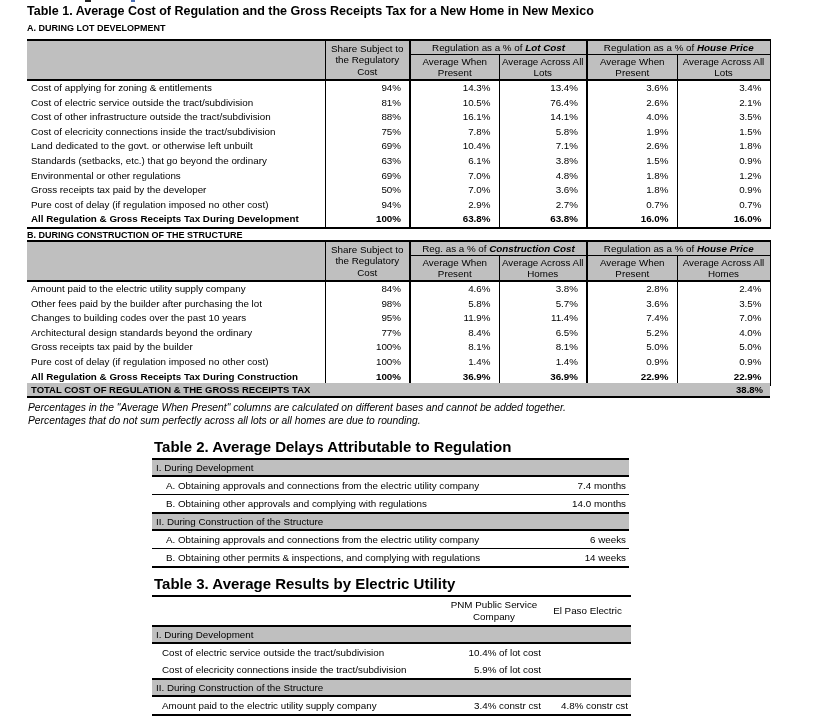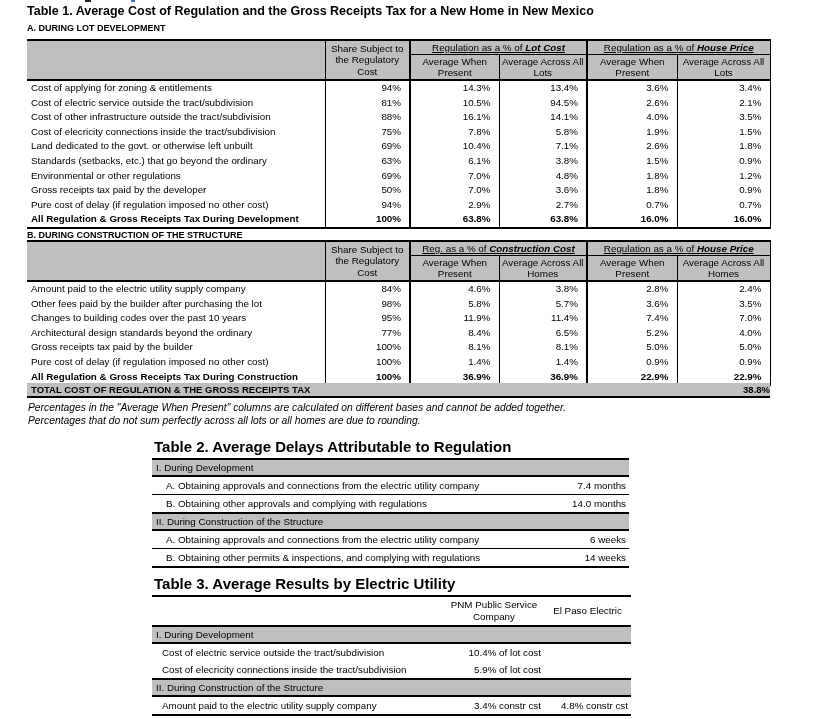--- a/index.html
+++ b/index.html
@@ -14,36 +14,36 @@
               font-weight:bold; font-size:12.5px; white-space:nowrap; }
   .sec-label { position:absolute; left:27px; font-weight:bold; font-size:9px; white-space:nowrap; }
 
   table.t1 { position:absolute; left:27px; border-collapse:collapse; table-layout:fixed;
              width:743px; border-top:2px solid #000; border-bottom:2px solid #000;
              border-right:1px solid #000; font-size:9.8px; }
   .t1 td { padding:0 3px; overflow:hidden; }
   .t1 thead { border-bottom:2px solid #000; }
   .t1 thead td { background:#bfbfbf; text-align:center; vertical-align:middle;
                  padding:0 2px; line-height:1.15; }
-  .t1 td.group { border-bottom:1px solid #000; height:13px;text-decoration:underline; }
+  .t1 td.group { border-bottom:1px solid #000; height:13px; }
   .t1 tr.subrow td { height:24px; }
   .t1 .em { font-weight:bold; font-style:italic; }
   .t1 tbody td { height:14.6px; line-height:14.6px; white-space:nowrap; }
   .t1 .lbl { padding-left:4px; }
   .t1 .num { text-align:right; padding-right:8px; }
   .bl1 { border-left:1px solid #000; }
   .bl2 { border-left:2px solid #000; }
   .t1 tbody.total td { font-weight:bold; }
 
   .grand-total { position:absolute; left:27px; top:383px; width:743px; height:15px;
                  box-sizing:border-box; background:#bfbfbf; border-bottom:2px solid #000;
                  display:flex; align-items:center; justify-content:space-between;
                  font-weight:bold; font-size:9.5px;text-align:right; }
   .grand-total .gl { padding-left:4px; }
-  .grand-total .gv { padding-right:0; }
+  .grand-total .gv { padding-right:7px; }
 
   .footnote { position:absolute; left:28px; font-style:italic; font-size:10.3px; white-space:nowrap; }
 
   .tbl-wrap { position:absolute; left:152px; }
   .t23-title { font-weight:bold; font-size:15px; margin:0 0 3px 2px; white-space:nowrap; }
   table.t23 { border-collapse:collapse; table-layout:fixed; font-size:9.8px;
               border-top:2px solid #000; border-bottom:2px solid #000; }
   .t23 td { overflow:hidden;margin-top:28px; }
   .t23 tr.sec td { background:#bfbfbf; border-top:2px solid #000; border-bottom:2px solid #000;
                    height:15px; padding:0 0 0 4px; white-space:nowrap; }
@@ -97,21 +97,21 @@
           <td class="num bl2">14.3%</td>
           <td class="num bl1">13.4%</td>
           <td class="num bl2">3.6%</td>
           <td class="num bl1">3.4%</td>
         </tr>
 
         <tr>
           <td class="lbl">Cost of electric service outside the tract/subdivision</td>
           <td class="num bl1">81%</td>
           <td class="num bl2">10.5%</td>
-          <td class="num bl1">94.5%</td>
+          <td class="num bl1">76.4%</td>
           <td class="num bl2">2.6%</td>
           <td class="num bl1">2.1%</td>
         </tr>
 
         <tr>
           <td class="lbl">Cost of other infrastructure outside the tract/subdivision</td>
           <td class="num bl1">88%</td>
           <td class="num bl2">16.1%</td>
           <td class="num bl1">14.1%</td>
           <td class="num bl2">4.0%</td>

